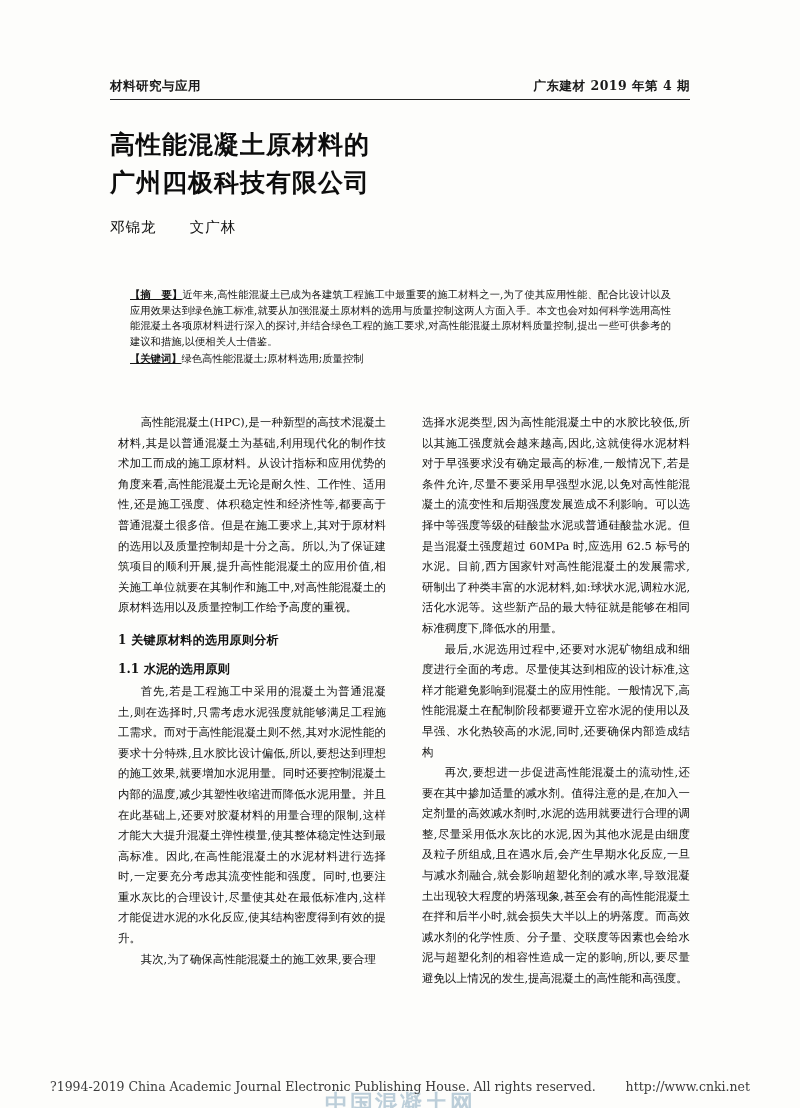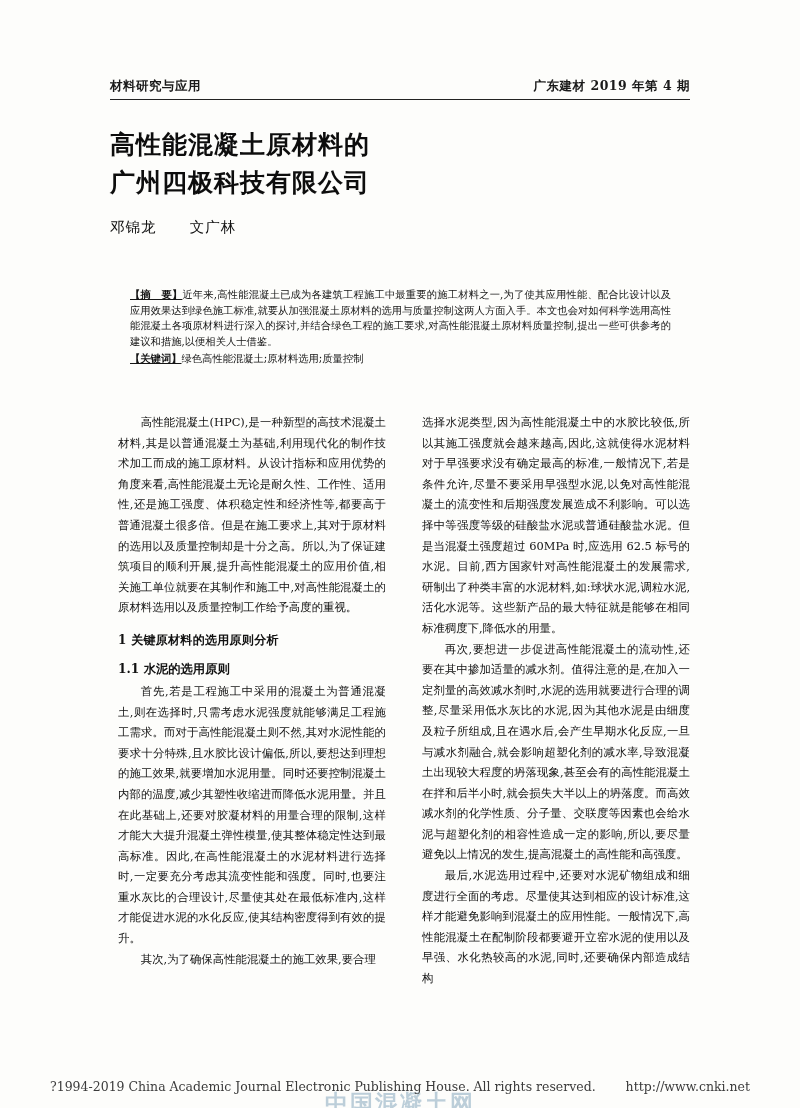--- a/index.html
+++ b/index.html
@@ -204,22 +204,22 @@
   <div class="col left">
     <p>高性能混凝土(HPC),是一种新型的高技术混凝土材料,其是以普通混凝土为基础,利用现代化的制作技术加工而成的施工原材料。从设计指标和应用优势的角度来看,高性能混凝土无论是耐久性、工作性、适用性,还是施工强度、体积稳定性和经济性等,都要高于普通混凝土很多倍。但是在施工要求上,其对于原材料的选用以及质量控制却是十分之高。所以,为了保证建筑项目的顺利开展,提升高性能混凝土的应用价值,相关施工单位就要在其制作和施工中,对高性能混凝土的原材料选用以及质量控制工作给予高度的重视。</p>
     <h2 class="sec">1 关键原材料的选用原则分析</h2>
     <h3 class="subsec">1.1 水泥的选用原则</h3>
     <p>首先,若是工程施工中采用的混凝土为普通混凝土,则在选择时,只需考虑水泥强度就能够满足工程施工需求。而对于高性能混凝土则不然,其对水泥性能的要求十分特殊,且水胶比设计偏低,所以,要想达到理想的施工效果,就要增加水泥用量。同时还要控制混凝土内部的温度,减少其塑性收缩进而降低水泥用量。并且在此基础上,还要对胶凝材料的用量合理的限制,这样才能大大提升混凝土弹性模量,使其整体稳定性达到最高标准。因此,在高性能混凝土的水泥材料进行选择时,一定要充分考虑其流变性能和强度。同时,也要注重水灰比的合理设计,尽量使其处在最低标准内,这样才能促进水泥的水化反应,使其结构密度得到有效的提升。</p>
     <p>其次,为了确保高性能混凝土的施工效果,要合理</p>
   </div>
 
   <div class="col right">
     <p class="noindent">选择水泥类型,因为高性能混凝土中的水胶比较低,所以其施工强度就会越来越高,因此,这就使得水泥材料对于早强要求没有确定最高的标准,一般情况下,若是条件允许,尽量不要采用早强型水泥,以免对高性能混凝土的流变性和后期强度发展造成不利影响。可以选择中等强度等级的硅酸盐水泥或普通硅酸盐水泥。但是当混凝土强度超过 60MPa 时,应选用 62.5 标号的水泥。目前,西方国家针对高性能混凝土的发展需求,研制出了种类丰富的水泥材料,如:球状水泥,调粒水泥,活化水泥等。这些新产品的最大特征就是能够在相同标准稠度下,降低水的用量。</p>
+    <p>最后,水泥选用过程中,还要对水泥矿物组成和细度进行全面的考虑。尽量使其达到相应的设计标准,这样才能避免影响到混凝土的应用性能。一般情况下,高性能混凝土在配制阶段都要避开立窑水泥的使用以及早强、水化热较高的水泥,同时,还要确保内部造成结构</p>
     <p>再次,要想进一步促进高性能混凝土的流动性,还要在其中掺加适量的减水剂。值得注意的是,在加入一定剂量的高效减水剂时,水泥的选用就要进行合理的调整,尽量采用低水灰比的水泥,因为其他水泥是由细度及粒子所组成,且在遇水后,会产生早期水化反应,一旦与减水剂融合,就会影响超塑化剂的减水率,导致混凝土出现较大程度的坍落现象,甚至会有的高性能混凝土在拌和后半小时,就会损失大半以上的坍落度。而高效减水剂的化学性质、分子量、交联度等因素也会给水泥与超塑化剂的相容性造成一定的影响,所以,要尽量避免以上情况的发生,提高混凝土的高性能和高强度。</p>
-    <p>最后,水泥选用过程中,还要对水泥矿物组成和细度进行全面的考虑。尽量使其达到相应的设计标准,这样才能避免影响到混凝土的应用性能。一般情况下,高性能混凝土在配制阶段都要避开立窑水泥的使用以及早强、水化热较高的水泥,同时,还要确保内部造成结构</p>
   </div>
 
   <div class="watermark">中国混凝土网</div>
   <div class="footrule"></div>
   <div class="cnki">
     <span>?1994-2019 China Academic Journal Electronic Publishing House. All rights reserved.</span>
     <span class="url">http://www.cnki.net</span>
   </div>
 
 </div>

